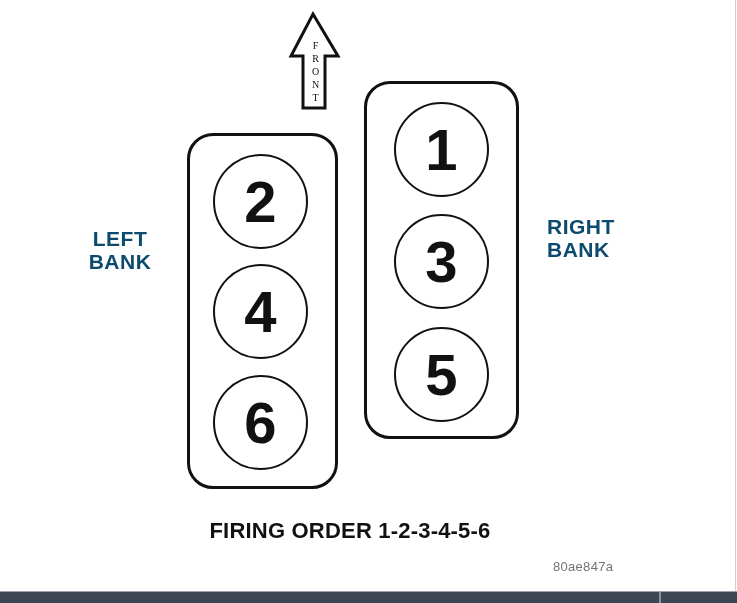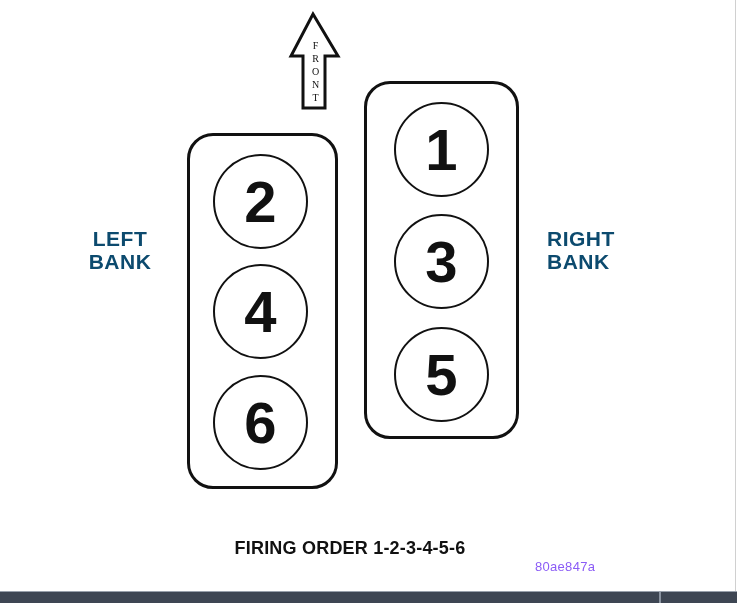--- a/index.html
+++ b/index.html
@@ -33,28 +33,28 @@
   #cyl-6{left:213px;top:375px;}
   #cyl-1{left:394px;top:102px;}
   #cyl-3{left:394px;top:214px;}
   #cyl-5{left:394px;top:327px;}
   
   .bank-label{
     position:absolute;font-size:21px;font-weight:bold;line-height:23px;color:#0c4a6e;
     letter-spacing:0.5px;
   }
   #left-bank-label{left:60px;top:227px;width:120px;text-align:center;}
-  #right-bank-label{left:547px;top:227px;width:120px;text-align:left;}
+  #right-bank-label{left:547px;top:215px;width:120px;text-align:left;}
   
   #caption{
     position:absolute;left:100px;top:518px;width:500px;text-align:center;
-    font-size:18px;font-weight:bold;color:#111;letter-spacing:0.2px;margin-top:20px;
+    font-size:22px;font-weight:bold;color:#111;letter-spacing:0.2px;
   }
   #figure-code{
-    position:absolute;left:535px;top:559px;font-size:13px;color:#8b5cf6;
+    position:absolute;left:553px;top:559px;font-size:13px;color:#737373;
     letter-spacing:0.3px;
   }
   
   #right-edge-line{position:absolute;top:0;right:1px;width:1px;height:592px;background:#d0d0d0;}
   #bottom-bar{
     position:absolute;left:0;right:0;bottom:0;height:11px;background:#3e4653;
     border-top:1px solid #98a0ab;
   }
   #bottom-bar-divider{position:absolute;left:659px;top:0;bottom:0;width:2px;background:#8a93a0;}
 </style>

